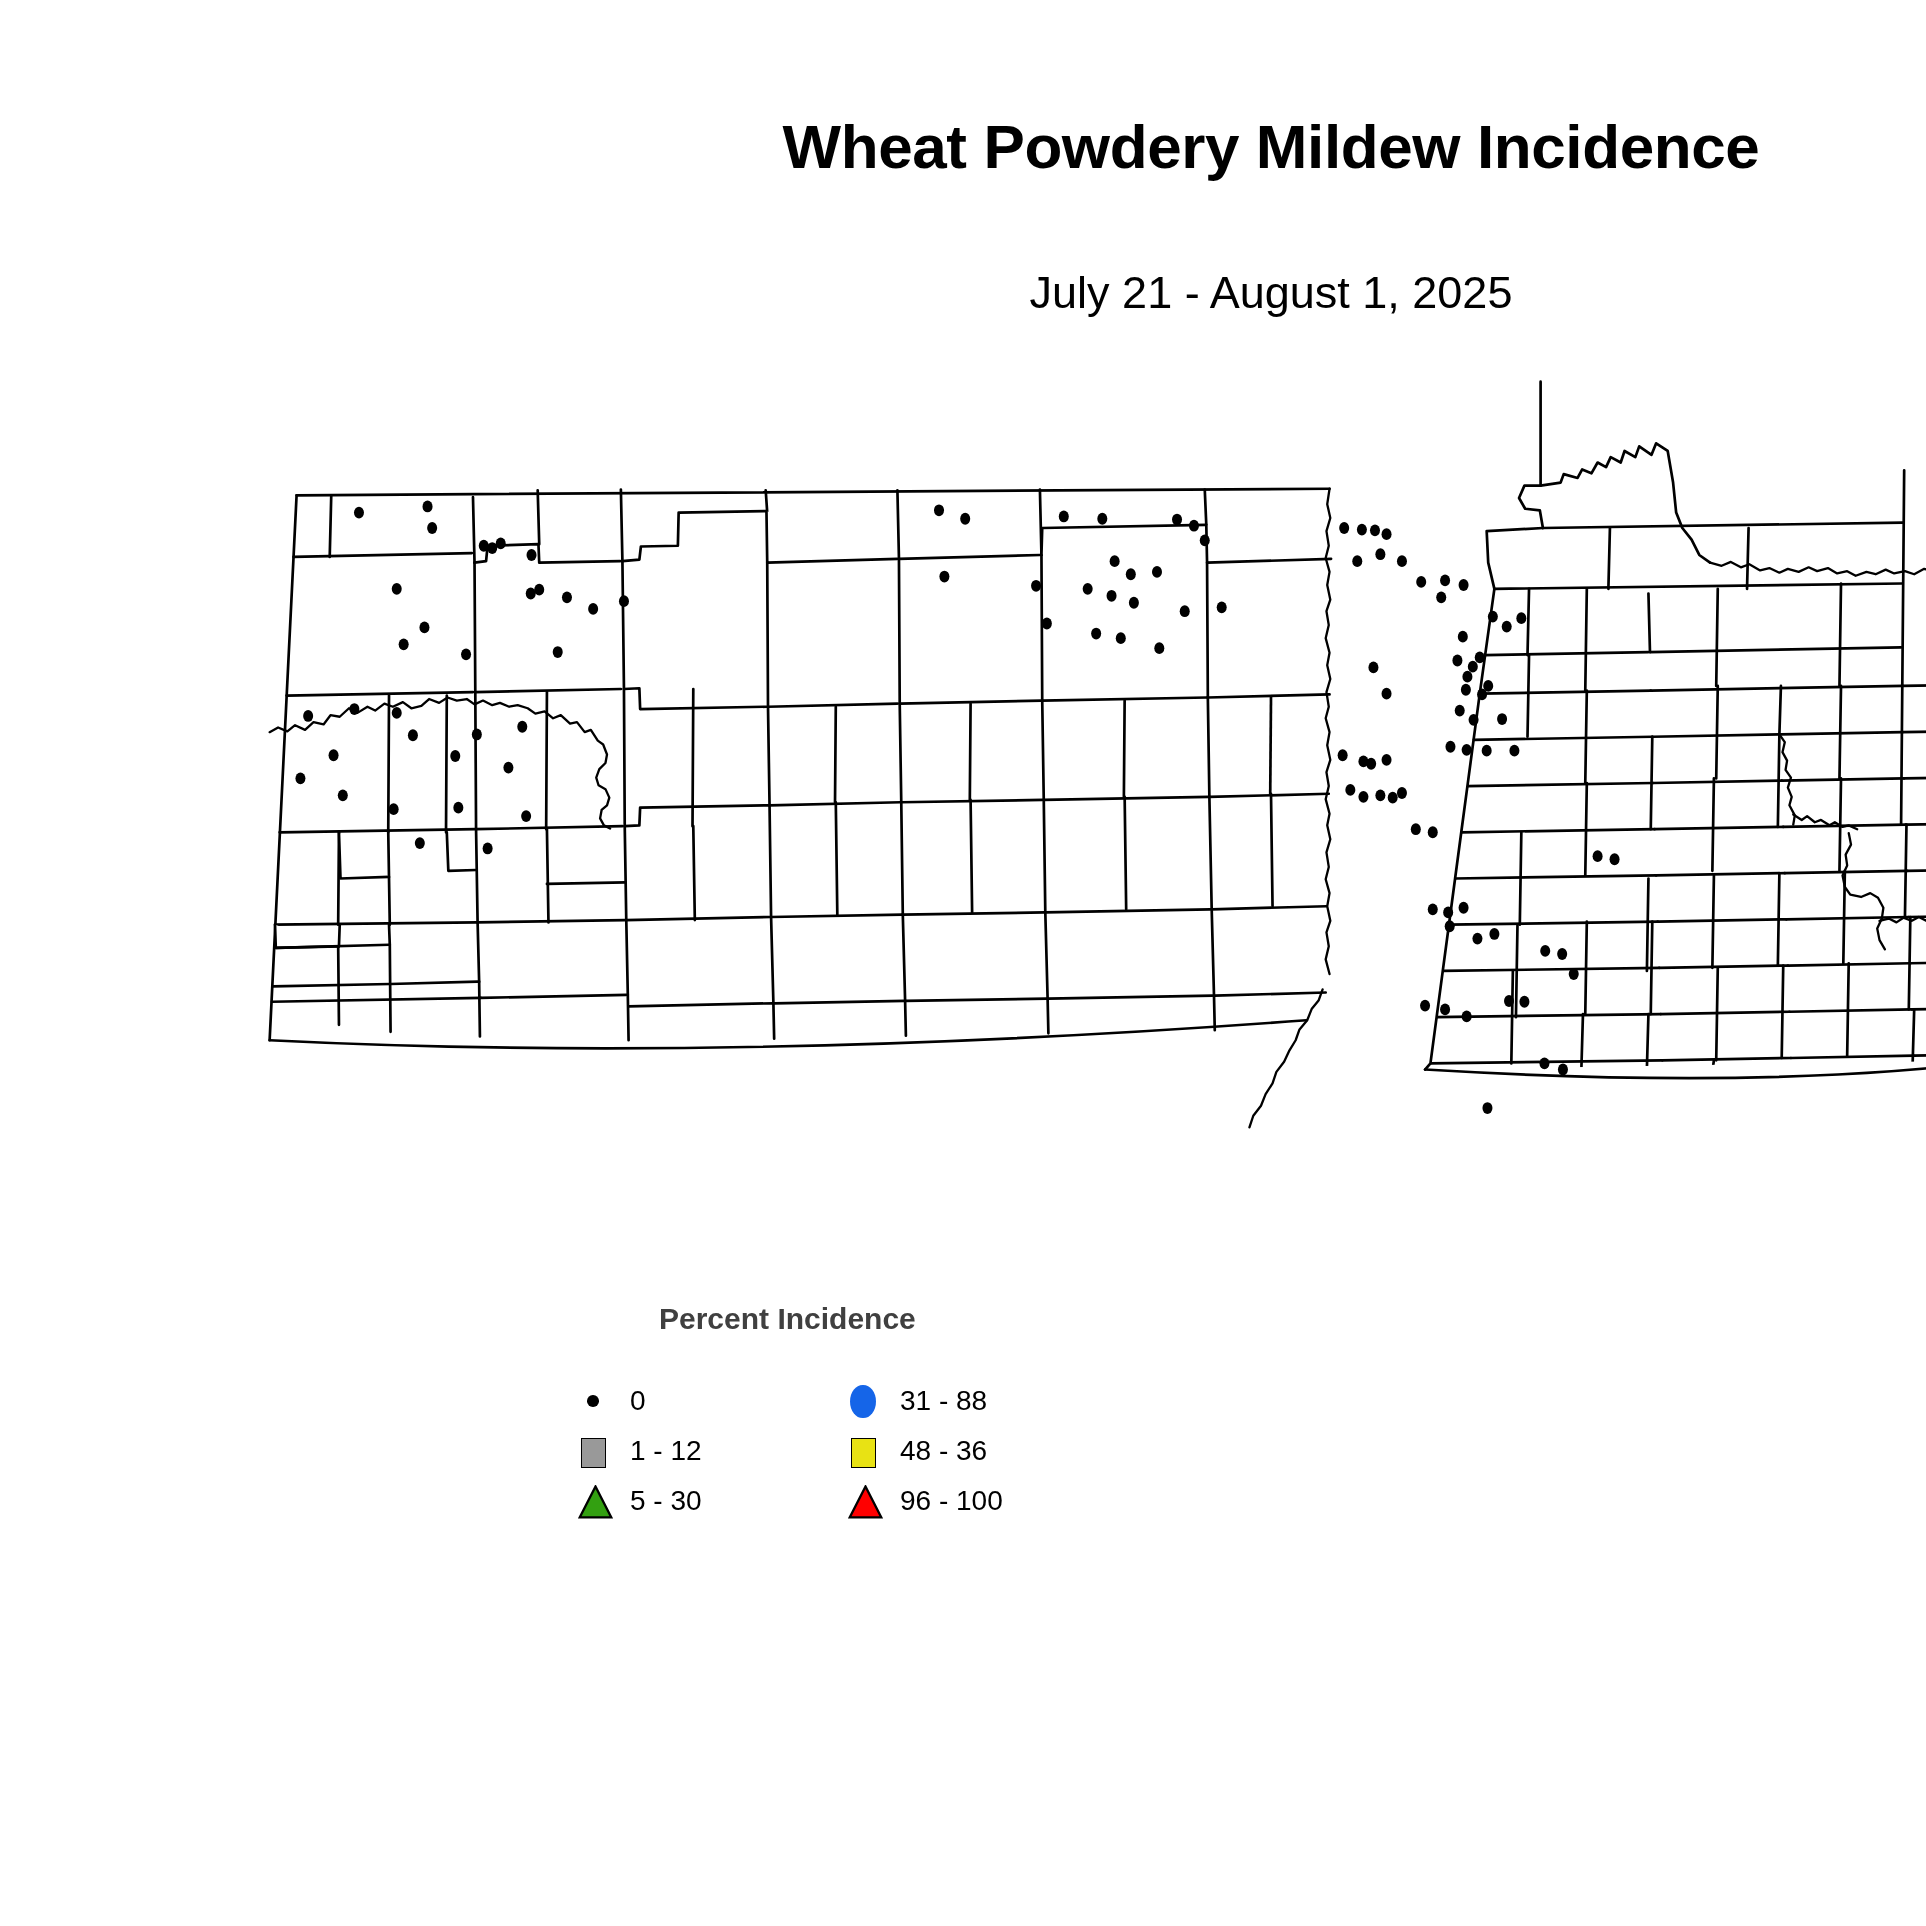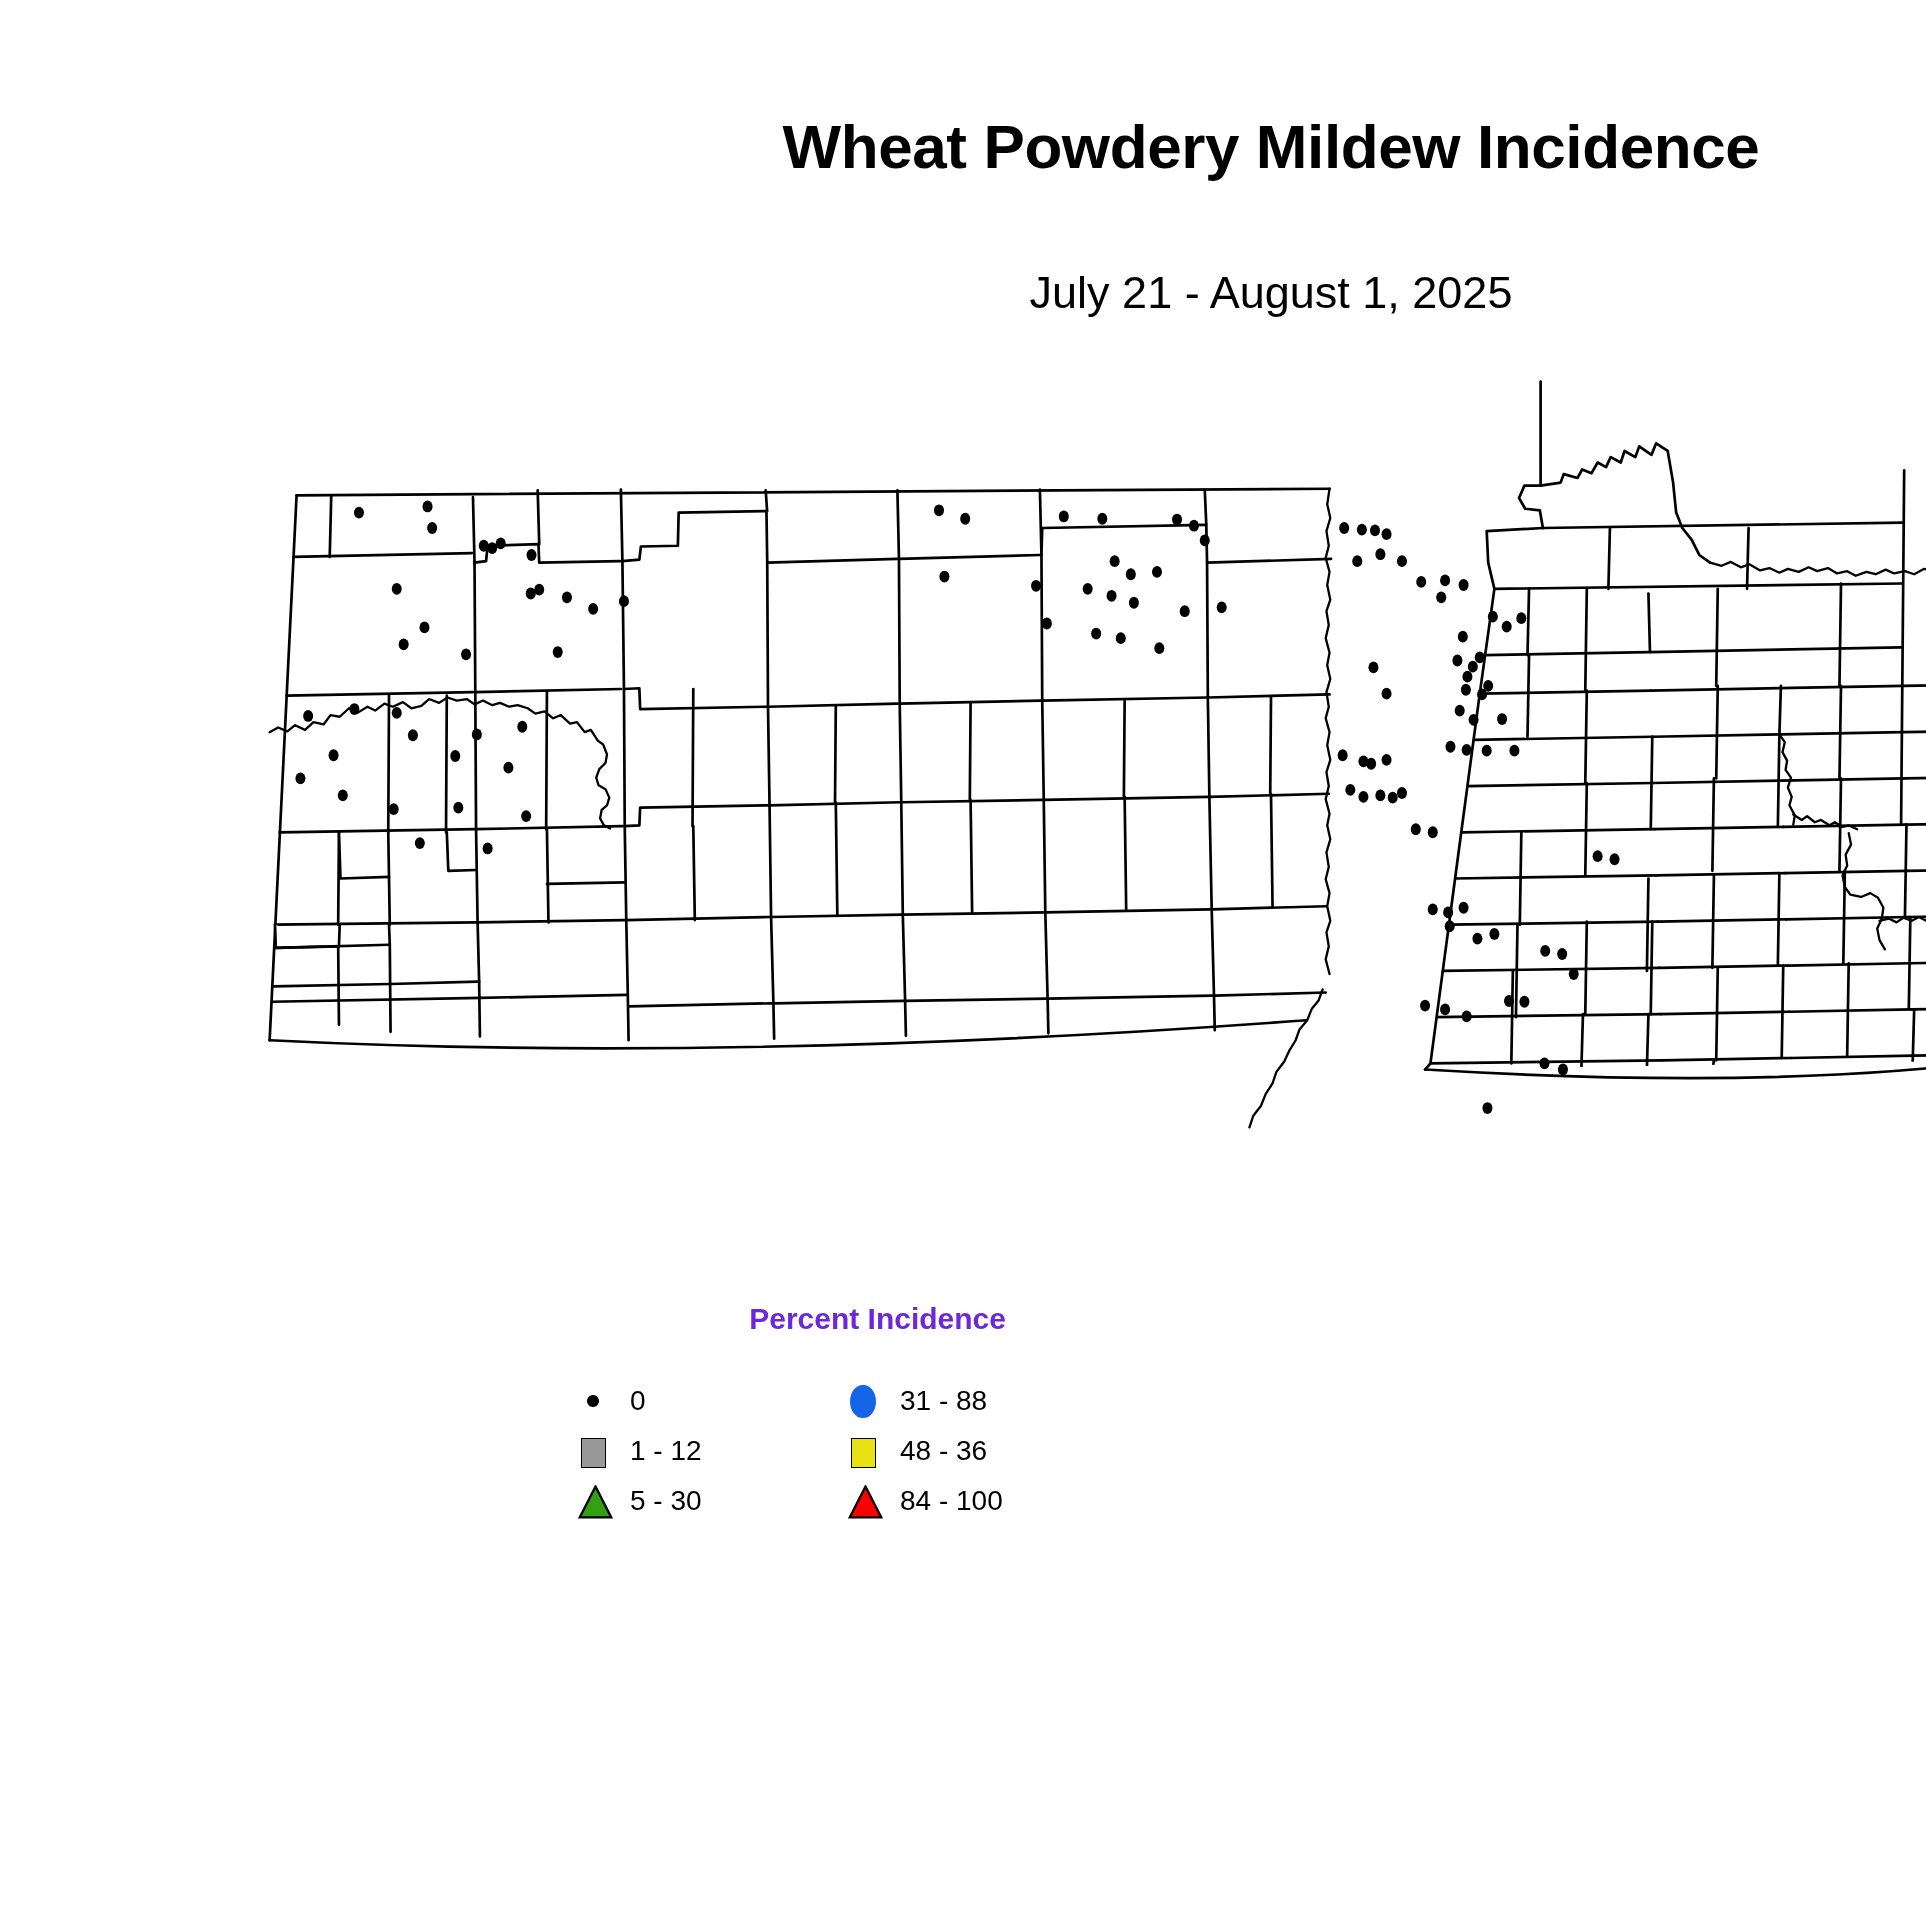--- a/index.html
+++ b/index.html
@@ -17,21 +17,21 @@
     line-height:1.0;
   }
 
   #mapwrap{position:absolute;left:0;top:347px;width:2542px;height:1348px;}
   #mapsvg{display:block;width:2542px;height:1348px;}
 
   
   #legend{position:absolute;left:578px;top:1302px;width:578px;height:270px;}
   #legend-title{
     position:absolute;left:81px;top:0px;width:347px;
-    font-size:30px;font-weight:bold;color:#6d28d9;white-space:nowrap;text-align:right;
+    font-size:30px;font-weight:bold;color:#404040;white-space:nowrap;
   }
   .leg-row{position:absolute;height:46px;}
   .leg-sym{position:absolute;left:0;top:0;width:35px;height:35px;}
   .leg-label{
     position:absolute;left:52px;top:2.3px;
     font-size:28px;color:#000;white-space:nowrap;line-height:31px;
   }
   .sym-dot{width:11.6px;height:11.6px;border-radius:50%;background:#000;position:absolute;left:9.2px;top:12.3px;}
   .sym-square{width:23px;height:28px;position:absolute;left:3.1px;top:4.6px;border:1.2px solid #000;}
   .sym-circle{width:25.4px;height:33px;border-radius:50%;position:absolute;left:2.3px;top:1.5px;}
@@ -477,18 +477,18 @@
       </span>
       <span class="leg-label">48 - 36</span>
     </div>
 
     <div class="leg-row colB r3">
       <span class="leg-sym">
         <svg class="sym-tri" viewBox="0 0 90 88">
             <polygon points="45,4 86,84 4,84" fill="#FF0000" stroke="#000000" stroke-width="6"></polygon>
           </svg>
       </span>
-      <span class="leg-label">84 - 100</span>
+      <span class="leg-label">96 - 100</span>
     </div>
   </div>
 
 </div>
 
 
 </body></html>

